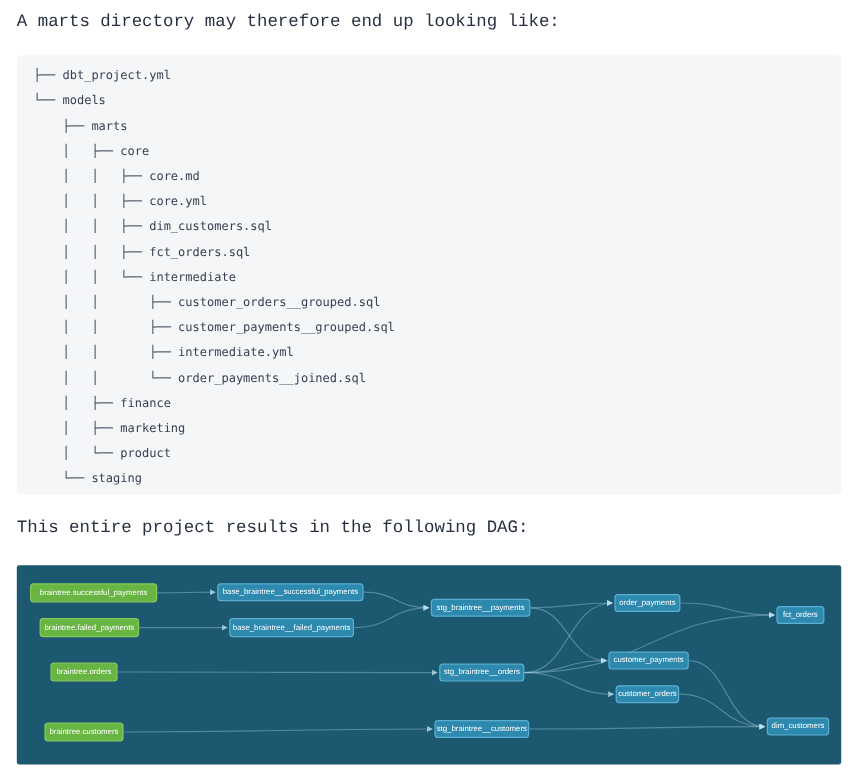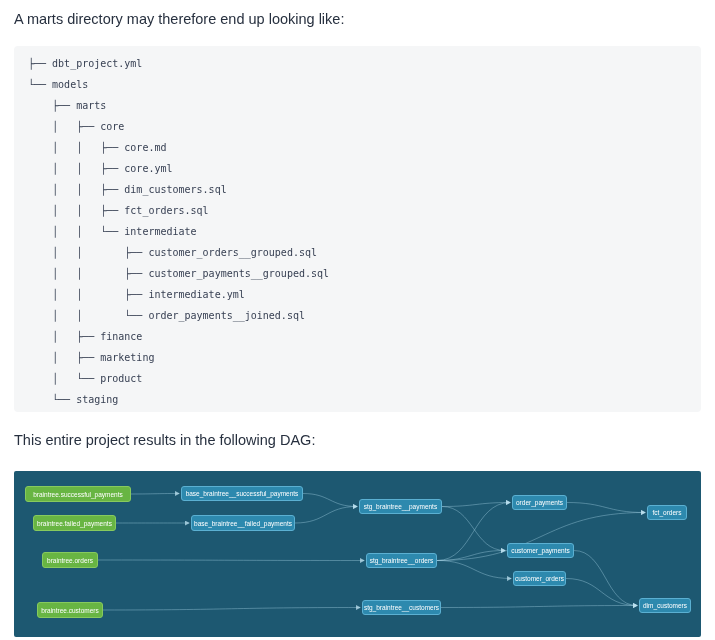--- a/index.html
+++ b/index.html
@@ -7,20 +7,21 @@
     width:715px; height:640px; overflow:hidden;
     font-family:"Liberation Sans", sans-serif;
     -webkit-font-smoothing:antialiased;
   }
   .page { padding:9px 14px 12px 14px; }
 
   p.para {
     margin:0 0 17px 0;
     font-size:14.5px; line-height:20px;
     color:#27303f;
+    font-family:Liberation Mono, monospace;
   }
   p.para.second { margin:0 0 21px 0; }
 
   pre.tree {
     box-sizing:border-box;
     width:687px;
     margin:0 0 18px 0;
     padding:7px 14px 2px 14px;
     background:#f5f6f7;
     border-radius:4px;

